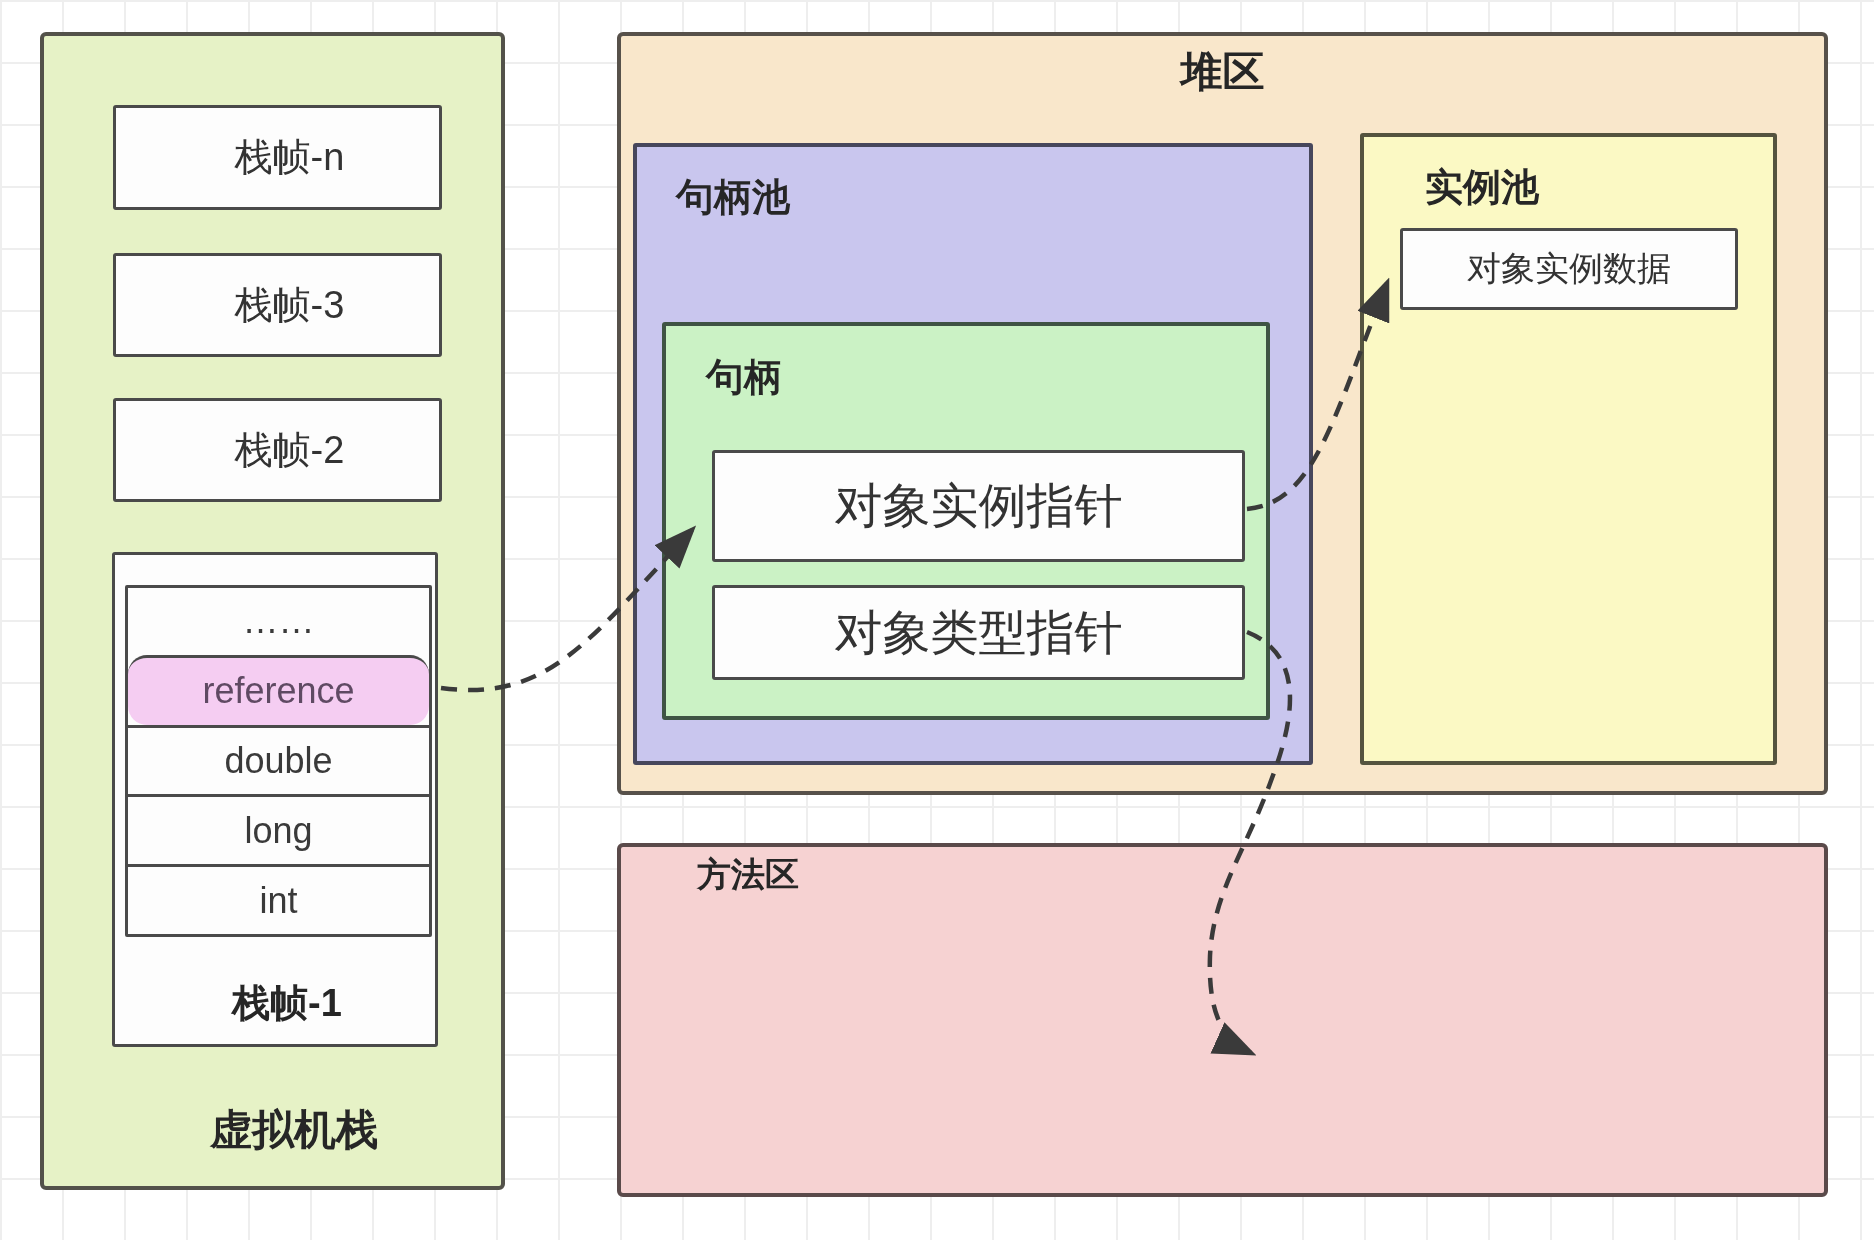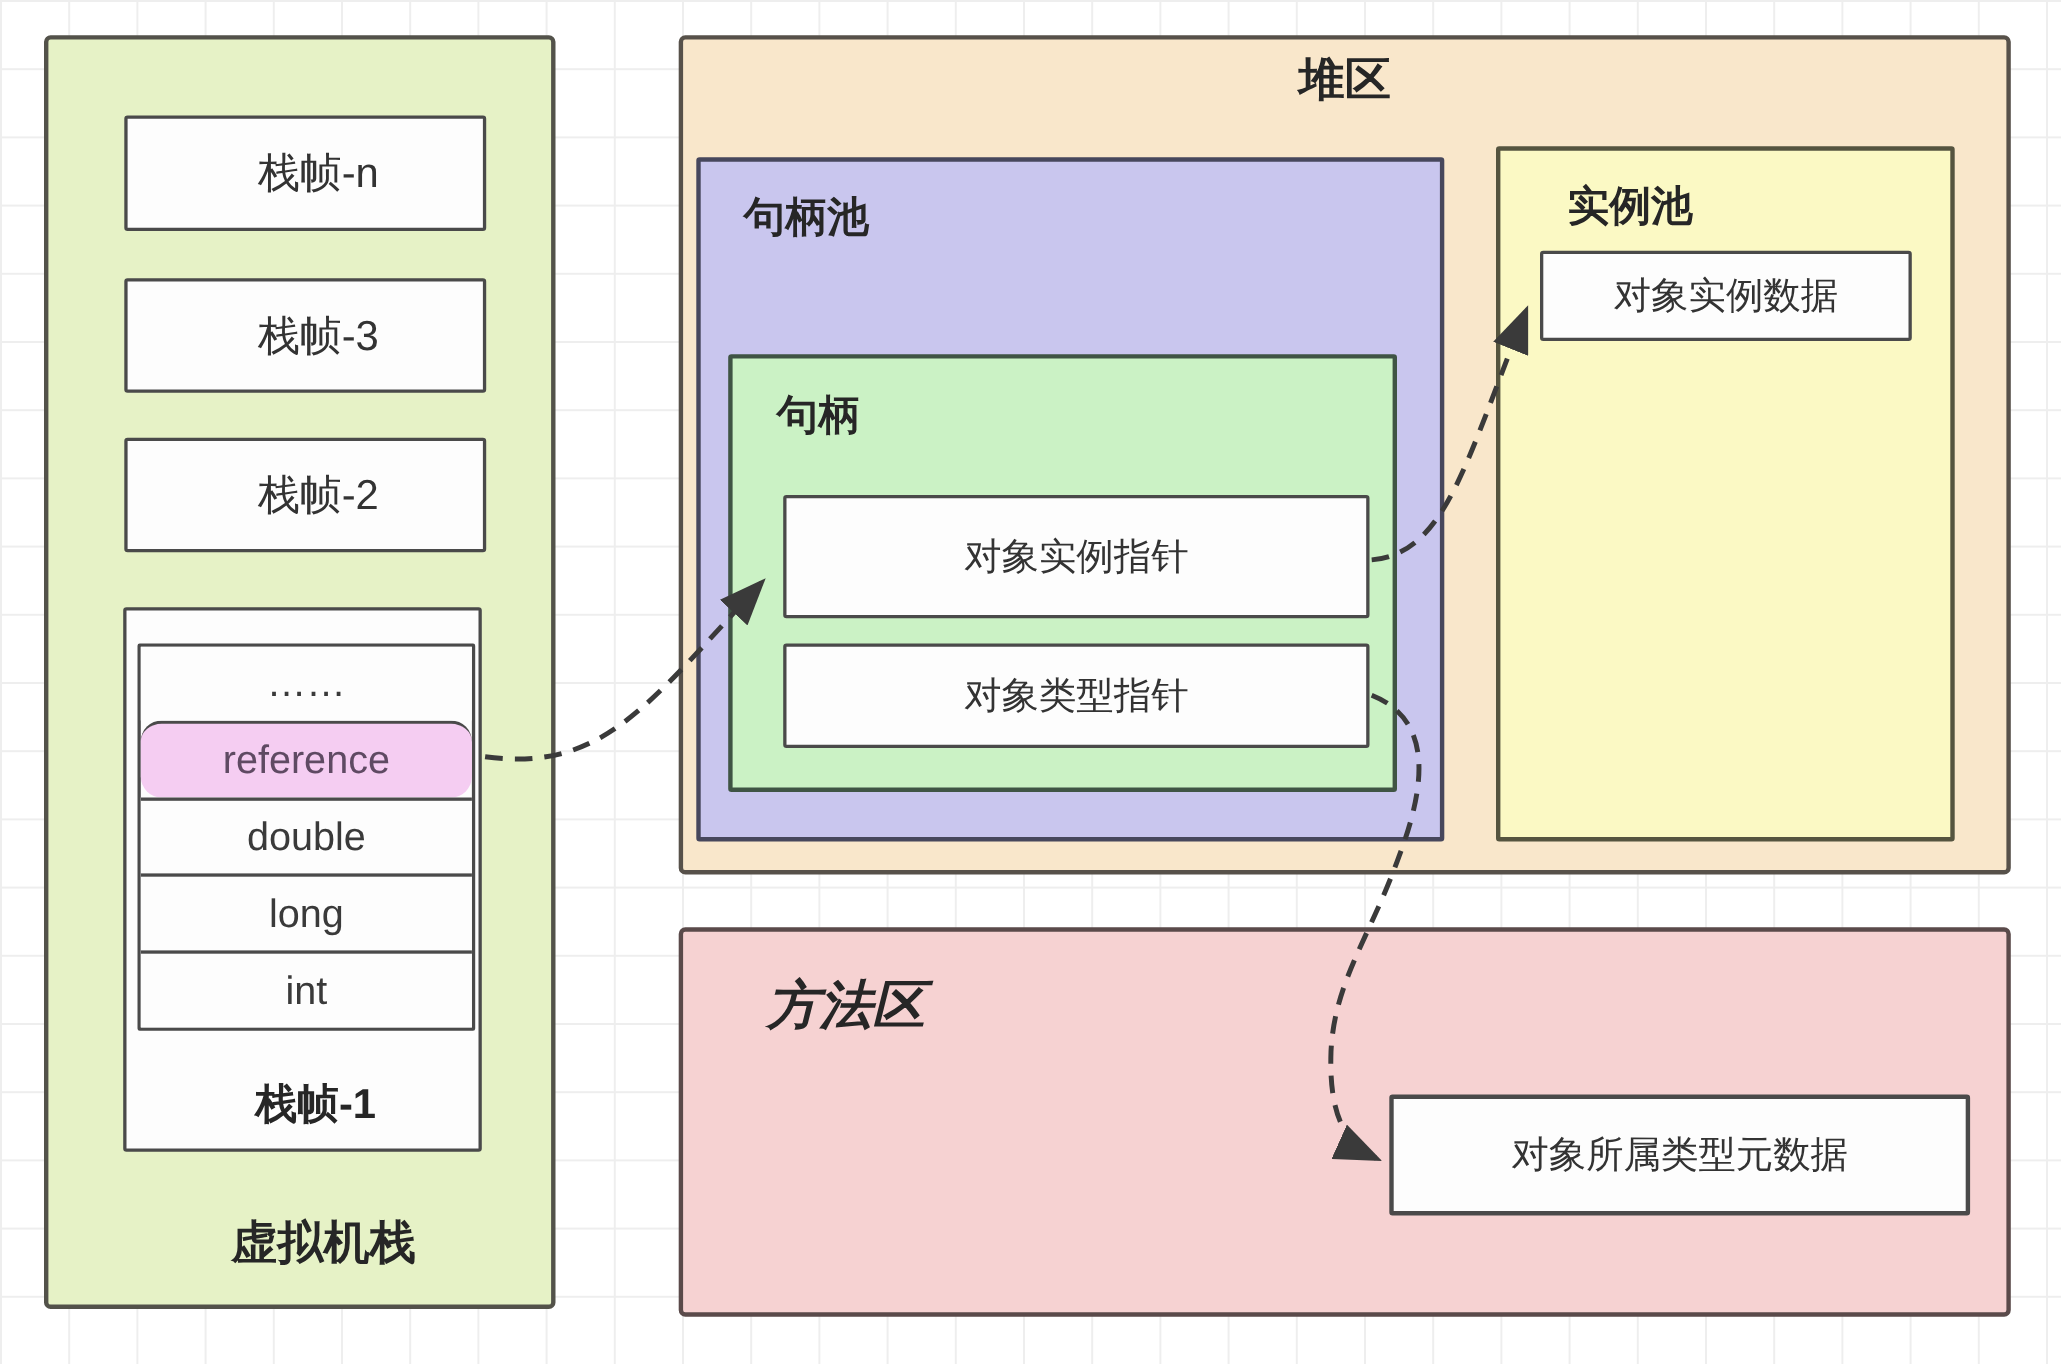--- a/index.html
+++ b/index.html
@@ -10,21 +10,21 @@
       linear-gradient(#eeeeee 2px, transparent 2px),
       linear-gradient(90deg, #eeeeee 2px, transparent 2px);
     background-size:62px 62px;
     font-family:"Liberation Sans","DejaVu Sans",sans-serif;
     color:#2f2f2f;
   }
   .abs{position:absolute;box-sizing:border-box;}
   .container{border:4px solid #53524a;border-radius:6px;}
   .wbox{background:#fdfdfd;border:3px solid #4a4a4a;border-radius:3px;
         display:flex;align-items:center;justify-content:center;
-        font-size:34px;color:#333;}
+        font-size:48px;color:#333;}
   .title-center{display:flex;align-items:center;justify-content:center;
         font-weight:700;font-size:42px;color:#262626;}
   .title-left{font-weight:700;font-size:38px;color:#262626;}
   .frame-label{font-size:38px;padding-left:24px;}
   .slots{background:#fdfdfd;border:3px solid #4a4a4a;border-radius:2px;
         display:flex;flex-direction:column;}
   .slot{flex:1;display:flex;align-items:center;justify-content:center;
         font-size:36px;color:#3a3a3a;background:#fdfdfd;}
   .slot + .slot{border-top:3px solid #4a4a4a;}
   .slot.ref{background:#f5cdf2;color:#5f4a63;border-radius:19px;}
@@ -108,27 +108,24 @@
   <div class="abs title-left" style="left:1398px;top:162px;margin-left:27px;">
     <span>实例池</span>
   </div>
 
   <div class="abs wbox" style="left:1400px;top:228px;width:338px;height:82px;font-size:34px;">
     <span>对象实例数据</span>
   </div>
 
   <div class="abs container" style="left:617px;top:843px;width:1211px;height:354px;background:#f6d2d2;border-color:#5a4a4a;"></div>
 
-  <div class="abs title-left" style="left:697px;top:882px;font-size:48px;font-style:italic;">
+  <div class="abs title-left" style="left:697px;top:852px;font-size:34px;">
     <span>方法区</span>
   </div>
 
-  <div class="abs wbox" style="left:1263px;top:995px;width:528px;height:110px;border-width:4px;">
-    <span>对象所属类型元数据</span>
-  </div>
 
   <svg class="arrows" width="1874" height="1240" viewBox="0 0 1874 1240">
     <defs>
       <marker id="ah" viewBox="0 0 10 8" refX="8.6" refY="4" markerWidth="9.5" markerHeight="7.6" orient="auto-start-reverse">
         <path d="M0,0 L10,4 L0,8 Z" fill="#3a3a3a"></path>
       </marker>
     </defs>
     <path d="M441,688 C548,702 588,642 692,530" fill="none" stroke="#3a3a3a" stroke-width="4.5" stroke-dasharray="16 11" marker-end="url(#ah)"></path>
     <path d="M1247,509 C1315,503 1333,418 1387,283" fill="none" stroke="#3a3a3a" stroke-width="4.5" stroke-dasharray="16 11" marker-end="url(#ah)"></path>
     <path d="M1247,632 C1302,654 1297,712 1272,778 C1246,851 1213,892 1210,956 C1208,1012 1222,1040 1251,1053" fill="none" stroke="#3a3a3a" stroke-width="4.5" stroke-dasharray="16 11" marker-end="url(#ah)"></path>

